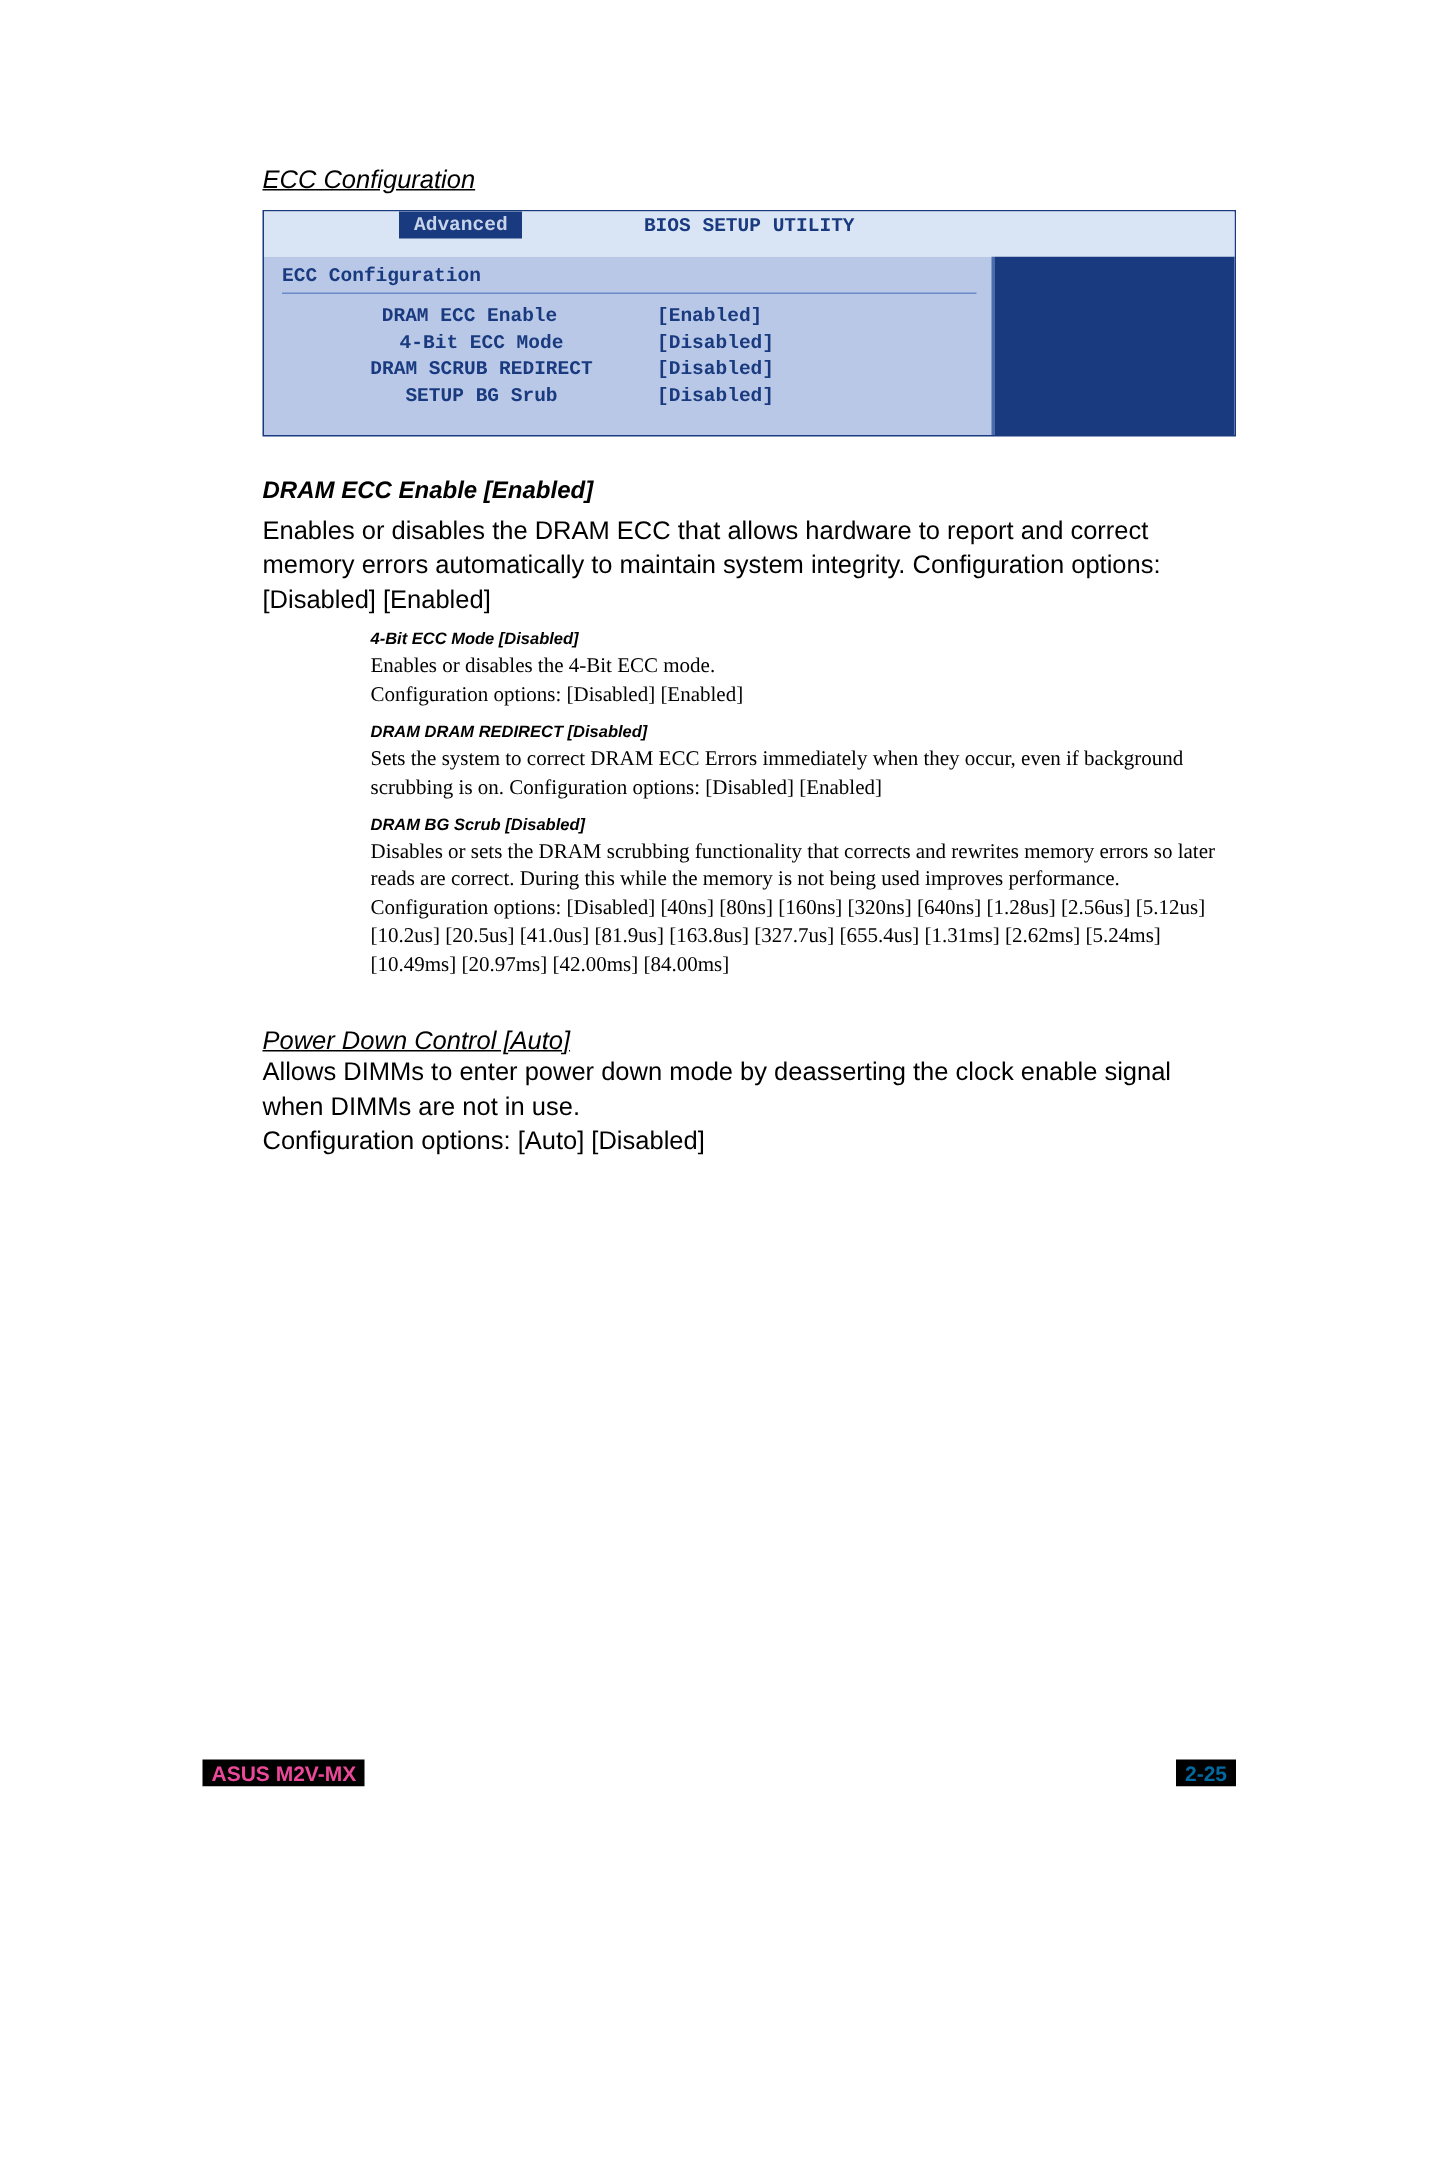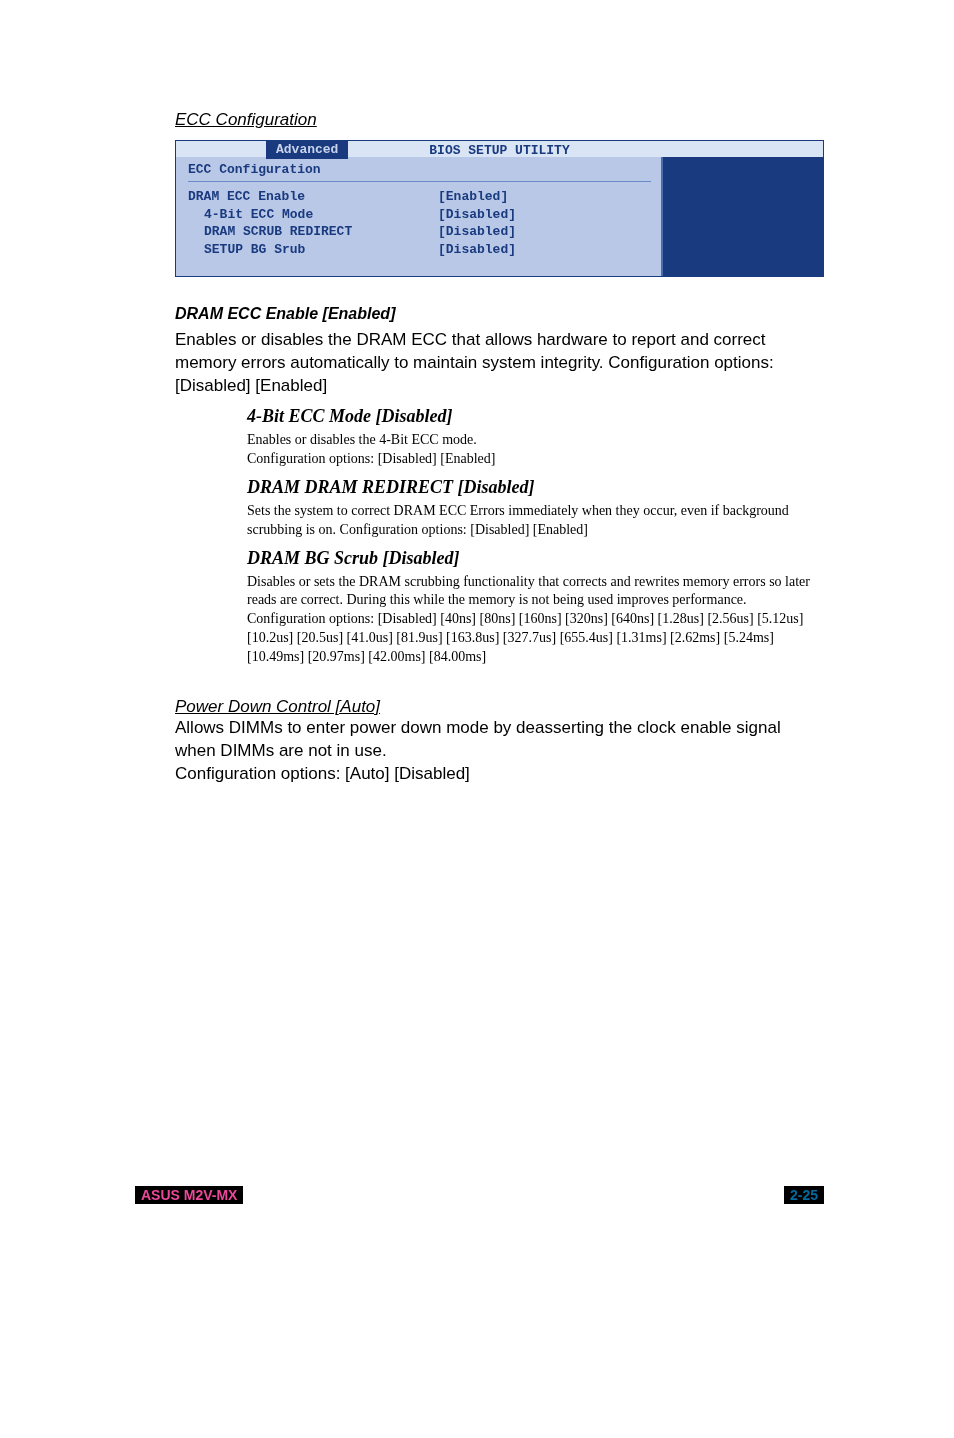--- a/index.html
+++ b/index.html
@@ -28,21 +28,21 @@
     margin-bottom: 28px;
   }
   .bios-title-row {
     background: #d9e4f5;
     color: #1a3a80;
     font-family: "Courier New", monospace;
     font-weight: bold;
     font-size: 13px;
     padding: 2px 0 0 0;
     position: relative;
-    height: 16px;
+    height: 30px;
     text-align: center;
   }
   .bios-tab {
     position: absolute;
     left: 90px;
     top: 0;
     background: #1a3a80;
     color: #c8d4ea;
     padding: 1px 10px 2px 10px;
     font-size: 13px;
@@ -70,20 +70,21 @@
     margin-bottom: 6px;
     border-bottom: 1px solid #6a8ac8;
   }
   .bios-row {
     display: flex;
     line-height: 1.35;
   }
   .bios-row .label {
     width: 250px;
     white-space: pre;
+    text-align: center;
   }
   .bios-row .indent {
     padding-left: 16px;
   }
   .sub-heading {
     font-style: italic;
     font-weight: bold;
     font-size: 16px;
     margin-top: 8px;
     margin-bottom: 6px;
@@ -92,24 +93,23 @@
     font-size: 17px;
     line-height: 1.35;
     margin-bottom: 6px;
   }
   .indent-block {
     padding-left: 72px;
   }
   .sub-sub-heading {
     font-style: italic;
     font-weight: bold;
-    font-size: 18px;
+    font-size: 11px;
     margin-top: 8px;
     margin-bottom: 4px;
-    font-family: Liberation Serif, serif;
   }
   .small-body {
     font-size: 14px;
     line-height: 1.35;
     margin-bottom: 6px;
     font-family: Liberation Serif, serif;
   }
   .section-title-lower {
     font-style: italic;
     font-size: 17px;

